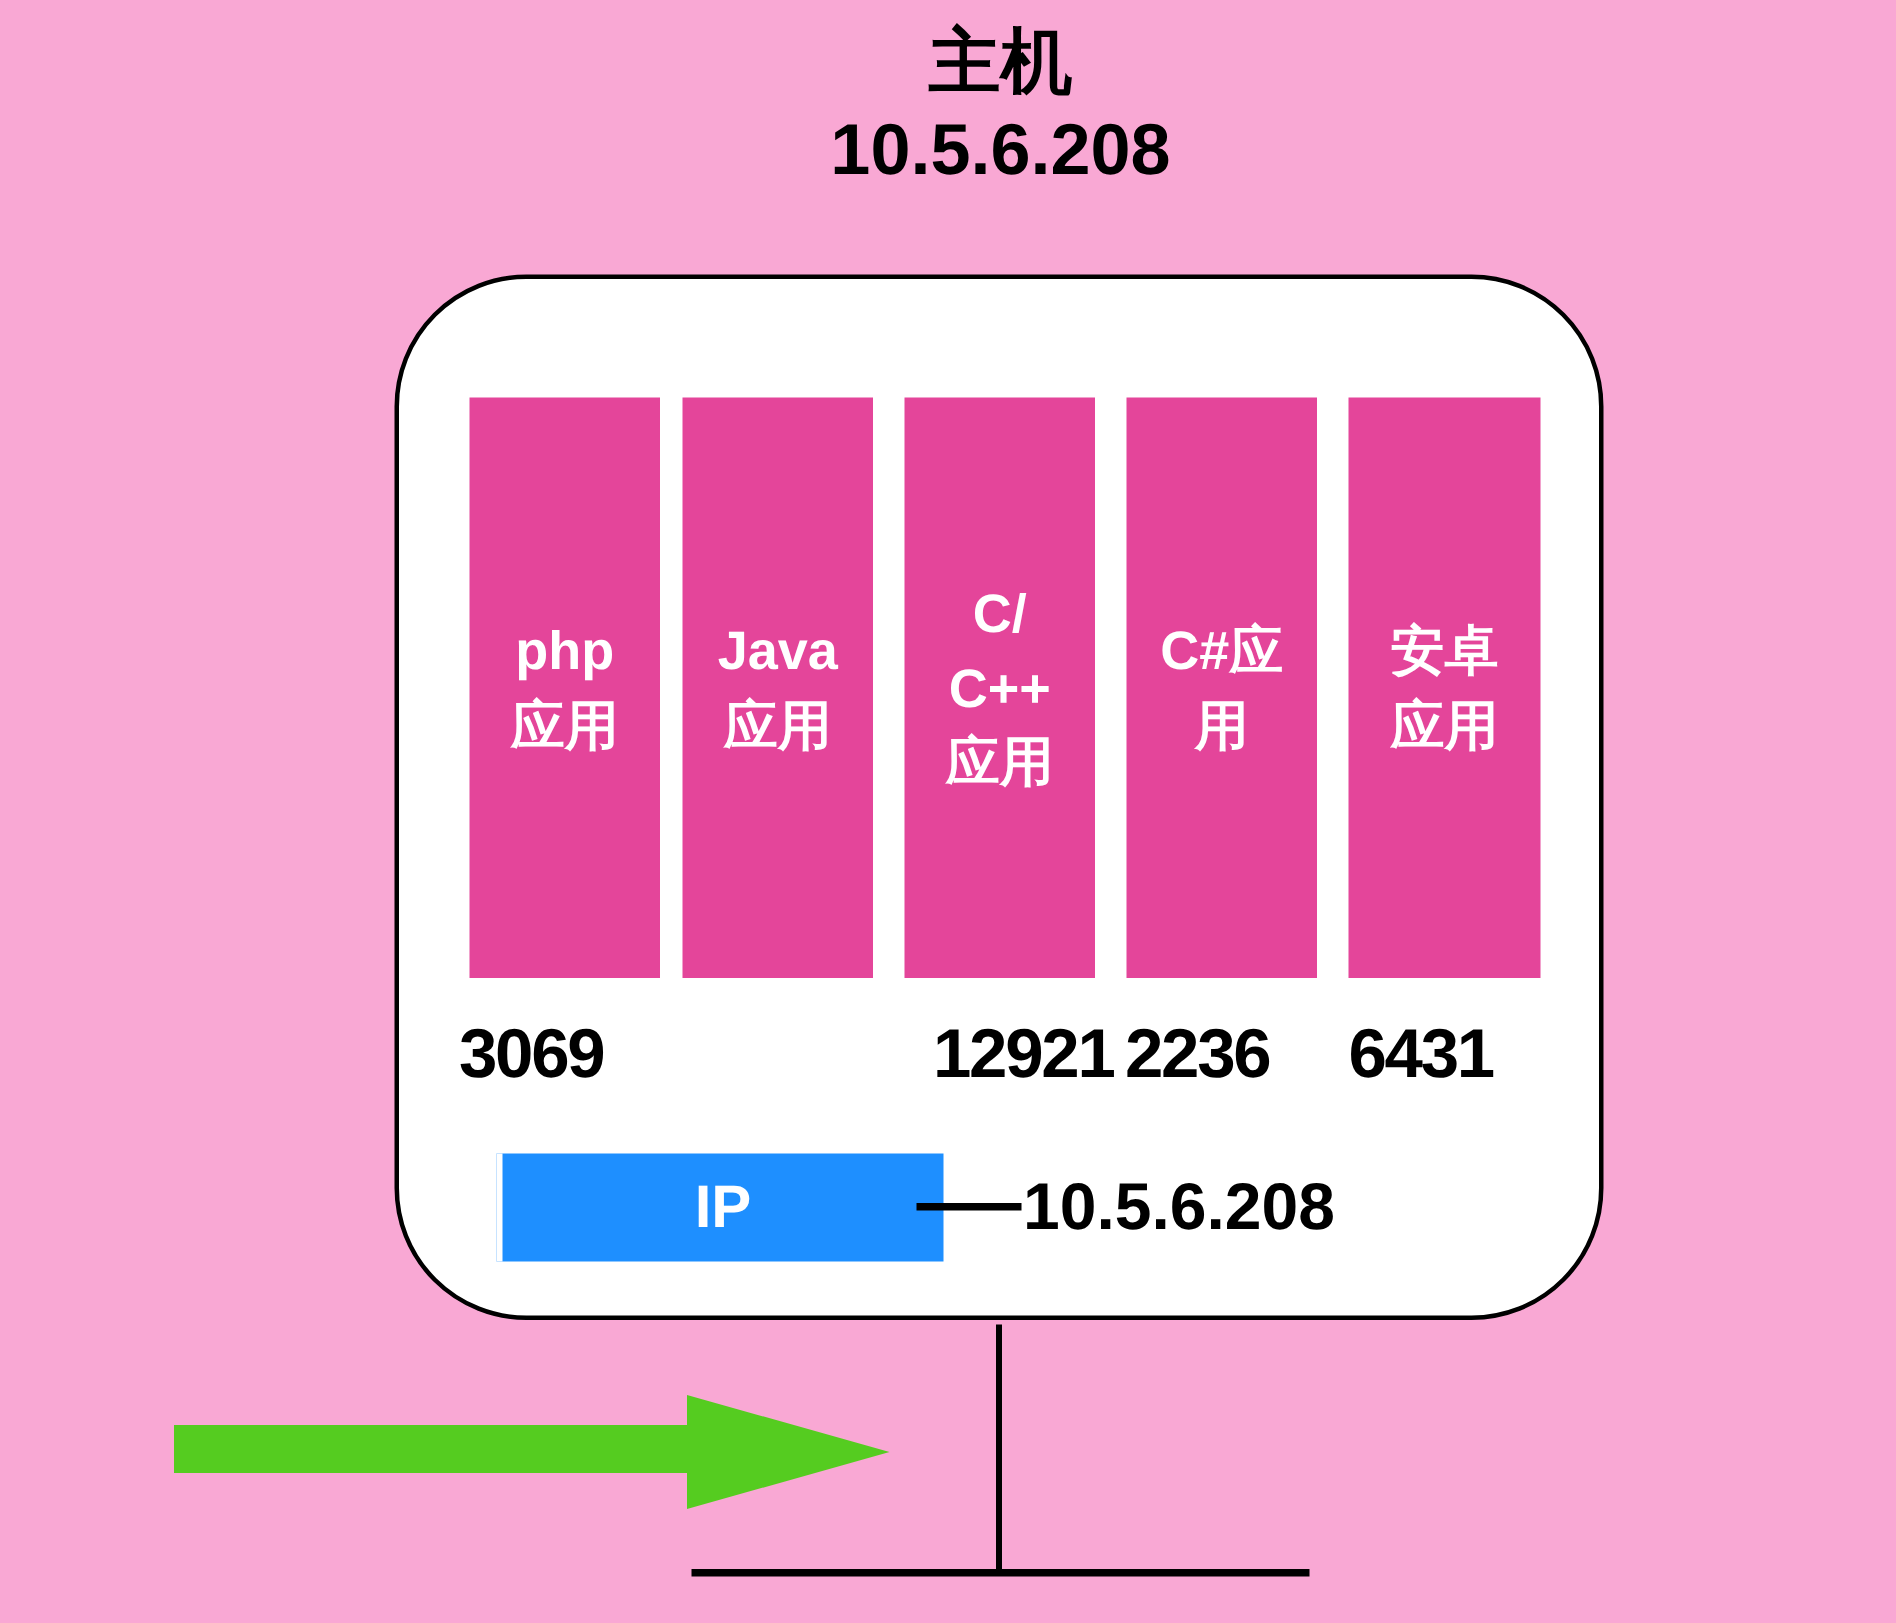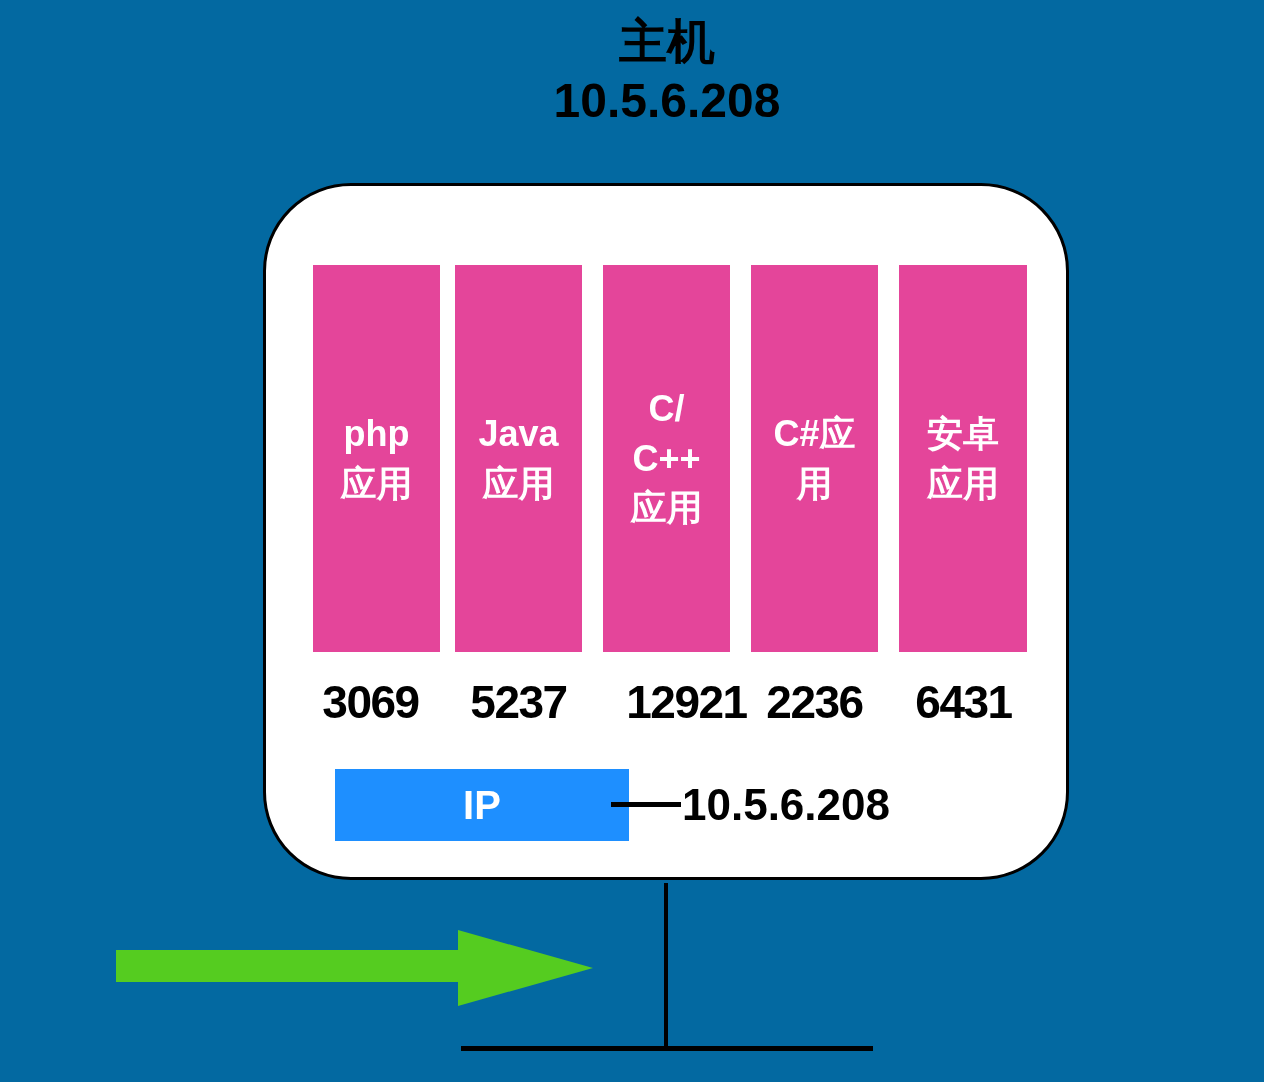--- a/index.html
+++ b/index.html
@@ -1,19 +1,19 @@
 <!DOCTYPE html>
 <html><head>
 <meta charset="utf-8">
 <style>
   html,body{margin:0;padding:0;background:#ffffff;}
   #canvas{
     position:relative;
     width:1264px;height:1082px;
-    background:#0369a1;
+    background:#f9a8d4;
     font-family:"Liberation Sans", sans-serif;
     color:#000;
     overflow:hidden;
   }
   
   .titles{
     position:absolute;left:267px;top:12px;width:800px;
     text-align:center;font-weight:bold;
   }
   .title-line{font-size:48px;line-height:60px;}
@@ -32,21 +32,21 @@
     position:absolute;top:265px;height:387px;width:127px;
     background:#e4459a;
     display:flex;align-items:center;justify-content:center;
   }
   .app-bar-label{
     color:#ffffff;font-weight:bold;font-size:36px;line-height:1.38;
     text-align:center;white-space:pre-line;
   }
   .port{
     position:absolute;top:674px;width:129px;height:56px;
-    text-align:center;font-size:46px;line-height:56px;
+    text-align:left;font-size:46px;line-height:56px;
     font-weight:bold;letter-spacing:-1.5px;
   }
 
   
   .packet{
     position:absolute;left:331px;top:769px;width:298px;height:72px;
     background:#1e8fff;display:flex;
   }
   .packet-cell{
     display:flex;align-items:center;justify-content:center;
@@ -99,21 +99,20 @@
   <div class="app-bar" style="left:751px;">
     <div class="app-bar-label">C#应
 用</div>
   </div>
   <div class="app-bar" style="left:899px;width:128px;">
     <div class="app-bar-label">安卓
 应用</div>
   </div>
 
   <div class="port" style="left:306px;">3069</div>
-  <div class="port" style="left:454px;">5237</div>
   <div class="port" style="left:602px;margin-left:20px;">12921</div>
   <div class="port" style="left:750px;">2236</div>
   <div class="port" style="left:899px;">6431</div>
 
   <div class="packet">
     <div class="packet-divider"></div>
     <div class="packet-cell ip">IP</div>
   </div>
   <div class="connector-line"></div>
   <div class="packet-ip-value">10.5.6.208</div>

